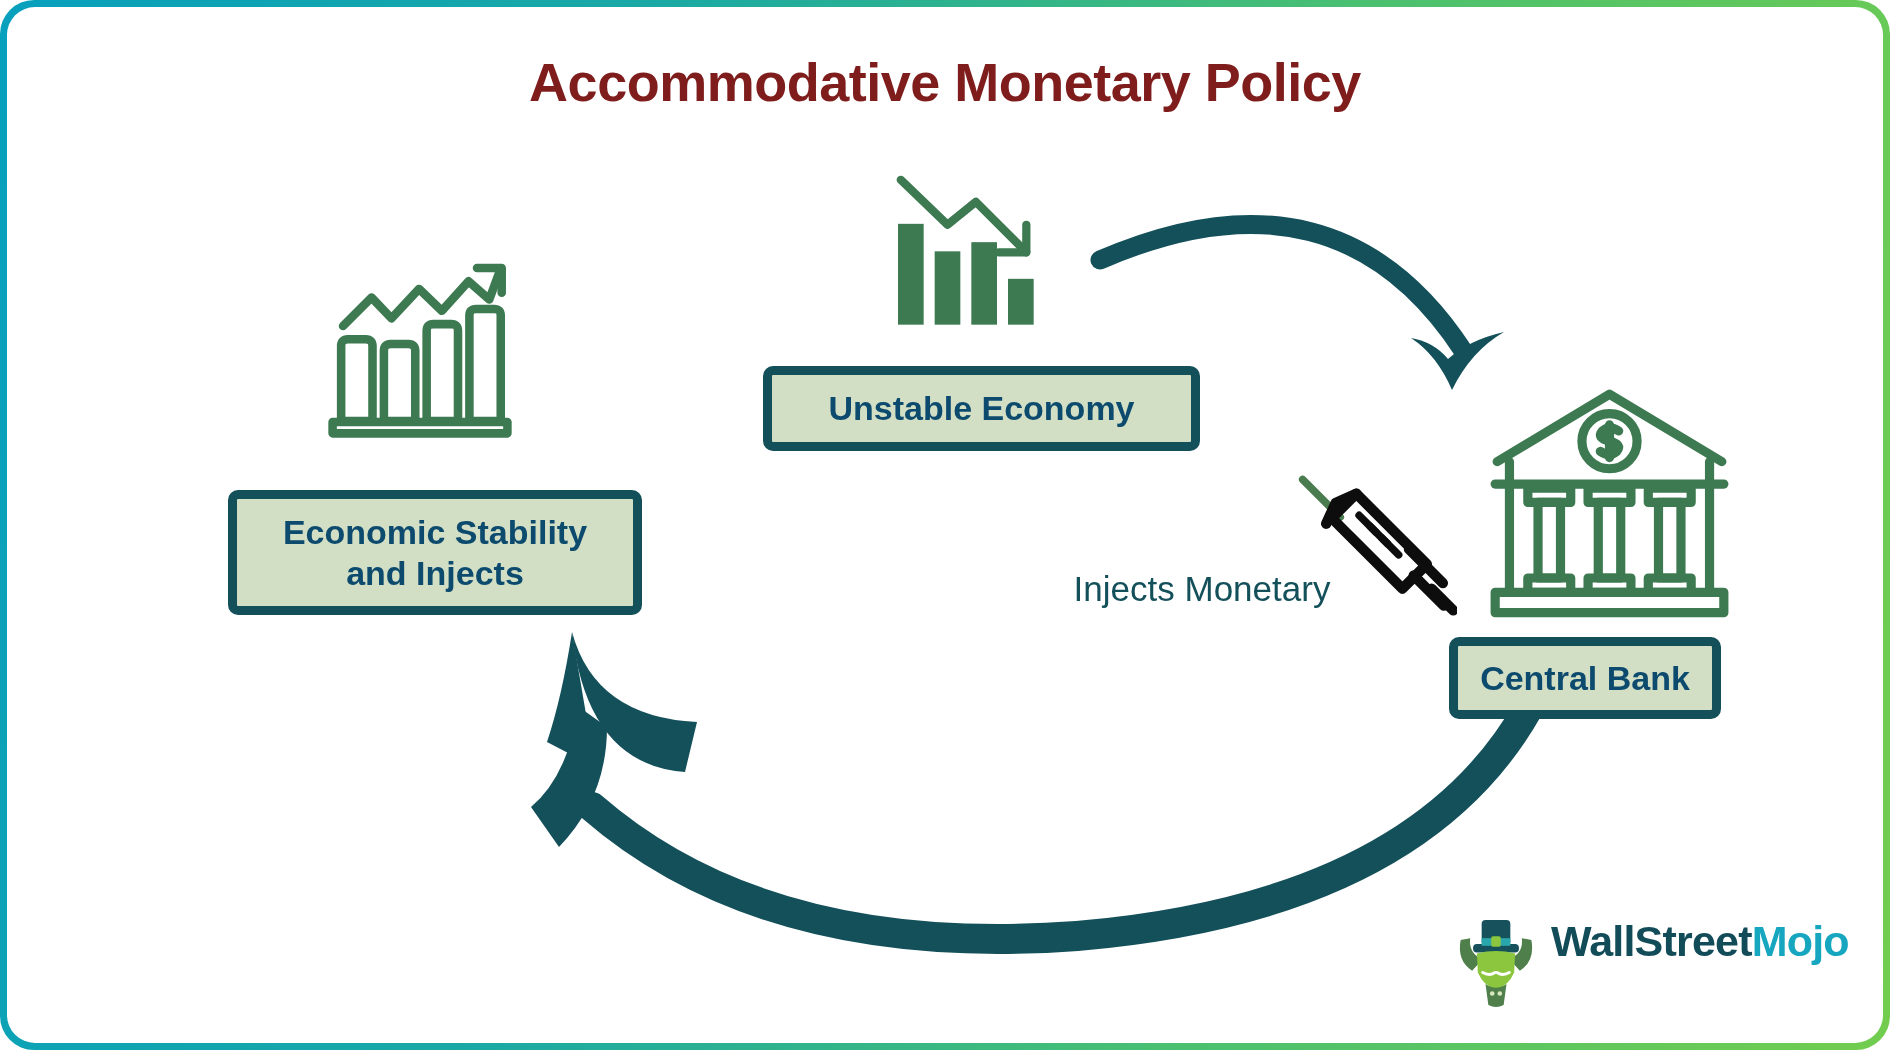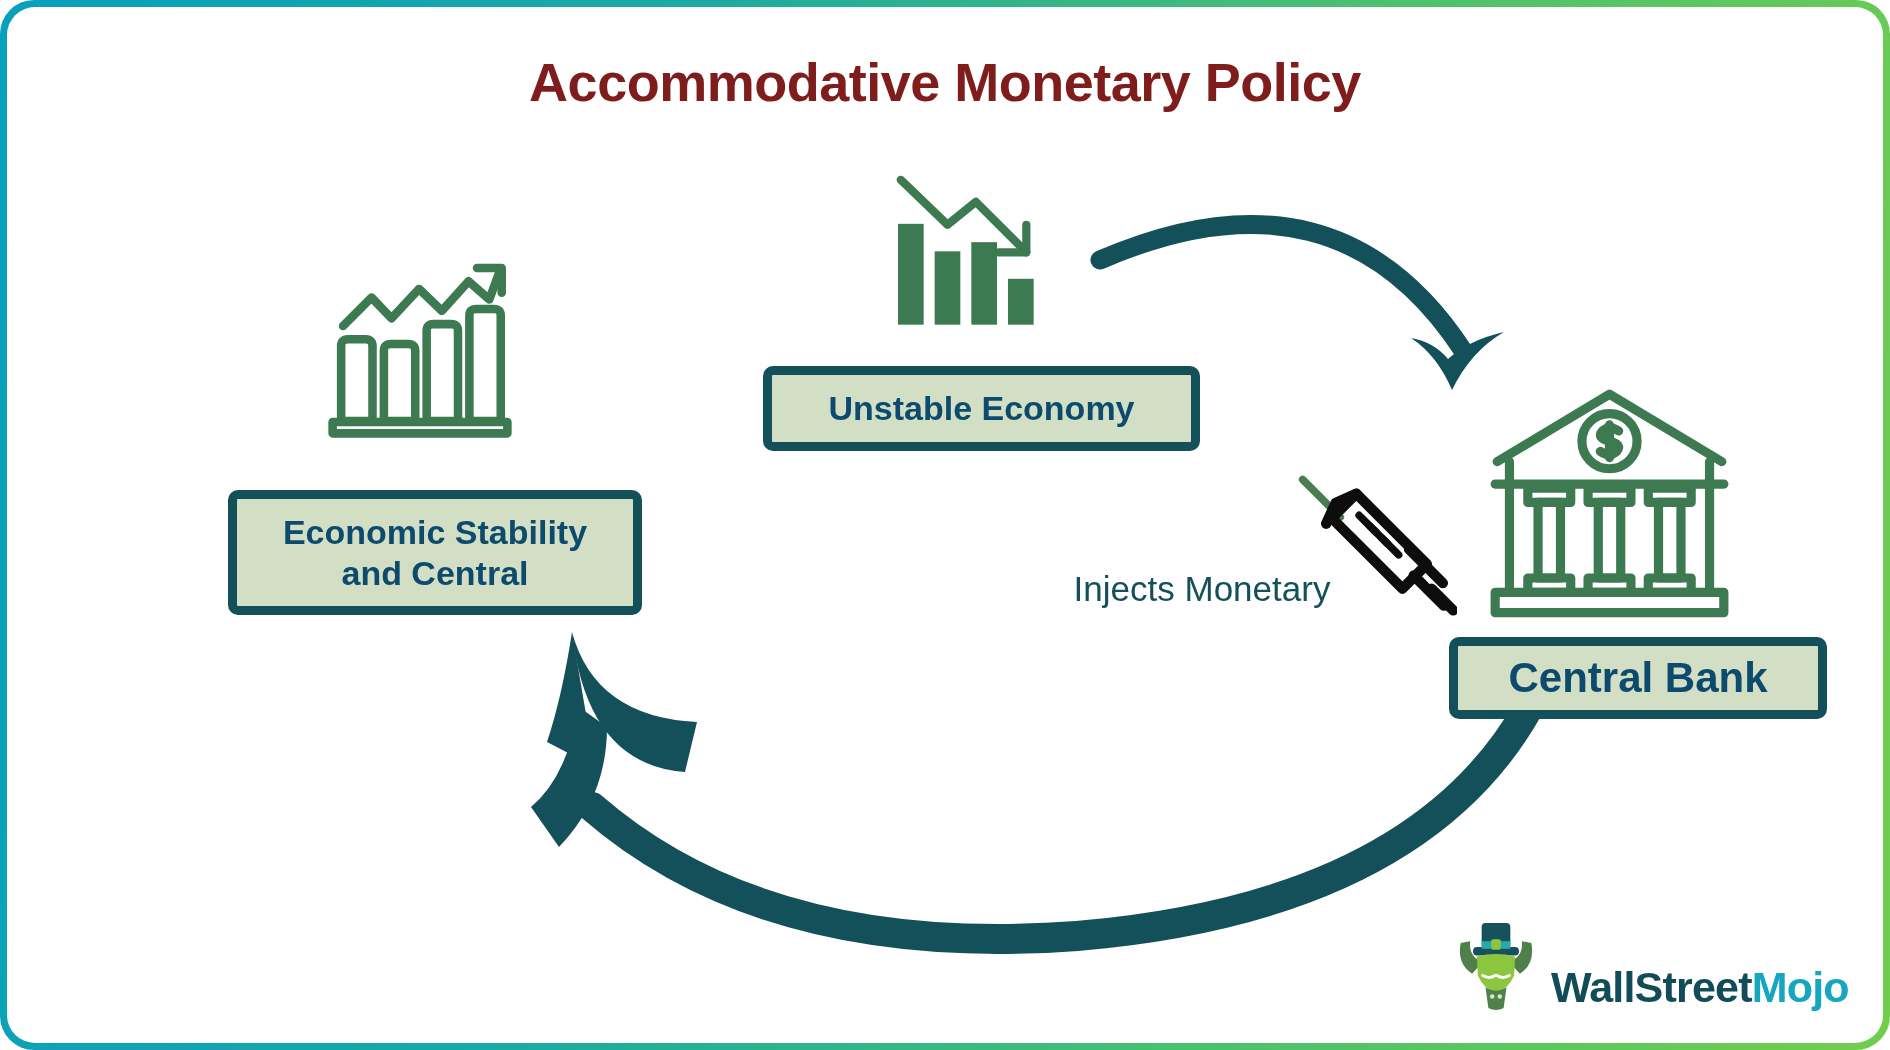--- a/index.html
+++ b/index.html
@@ -74,23 +74,23 @@
     left: 221px;
     top: 483px;
     width: 414px;
     height: 125px;
     font-size: 34px;
     padding: 17px 14px;
   }
   #box-central-bank {
     left: 1442px;
     top: 630px;
-    width: 378px;
+    width: 272px;
     height: 82px;
-    font-size: 42px;
+    font-size: 34px;
   }
 
   
   #injects-caption {
     position: absolute;
     left: 1000px;
     top: 562px;
     width: 390px;
     text-align: center;
     font-size: 35px;
@@ -116,21 +116,21 @@
   }
 
   
   #wsm-logo {
     position: absolute;
     left: 1446px;
     top: 910px;
     width: 400px;
     height: 95px;
     display: flex;
-    align-items: flex-end;
+    align-items: flex-start;
   }
   #wsm-logo-mark { width: 86px; height: 92px; flex: none; }
   #wsm-logo-text {
     margin-left: 12px;
     font-size: 43px;
     font-weight: bold;
     letter-spacing: -0.8px;
     white-space: nowrap;
     font-family: "Liberation Sans", sans-serif;
   }
@@ -255,21 +255,21 @@
       </svg>
     </div>
 
     <div class="node-box" id="box-unstable-economy">
       <span>Unstable Economy</span>
     </div>
 
     <div class="node-box" id="box-economic-stability">
       <span>
         <span>Economic Stability</span><br>
-        <span>and Central</span>
+        <span>and Injects</span>
       </span>
     </div>
 
     <div class="node-box" id="box-central-bank">
       <span>Central Bank</span>
     </div>
 
     <div id="injects-caption">
       <span>Injects Monetary</span><br>
       <br>

